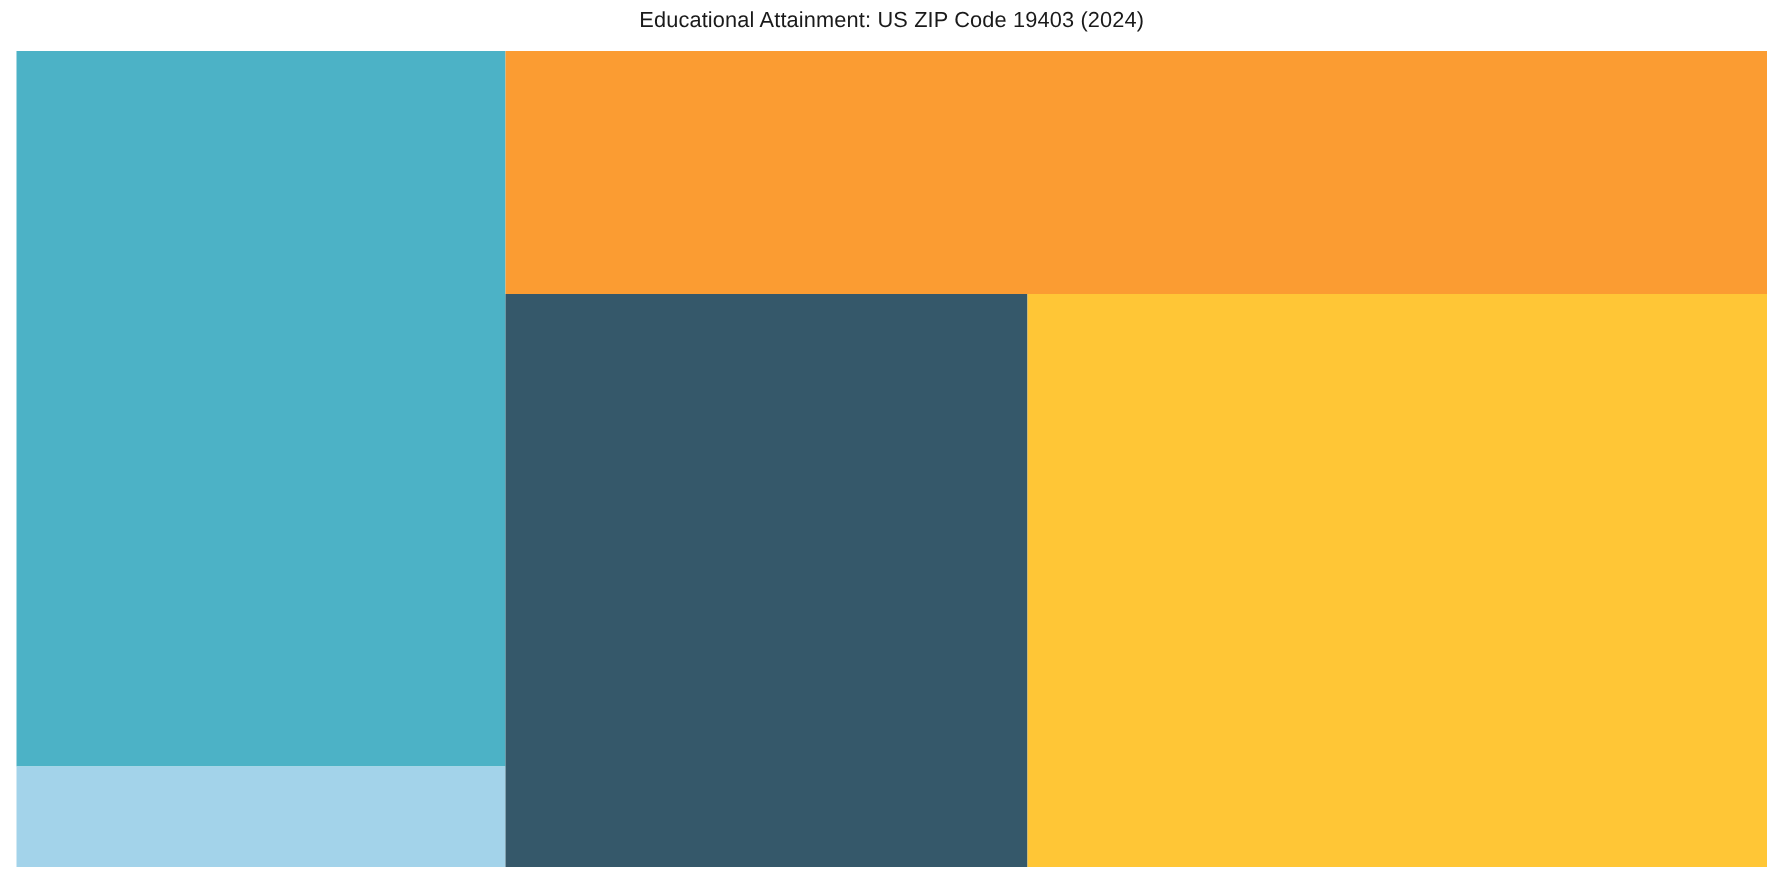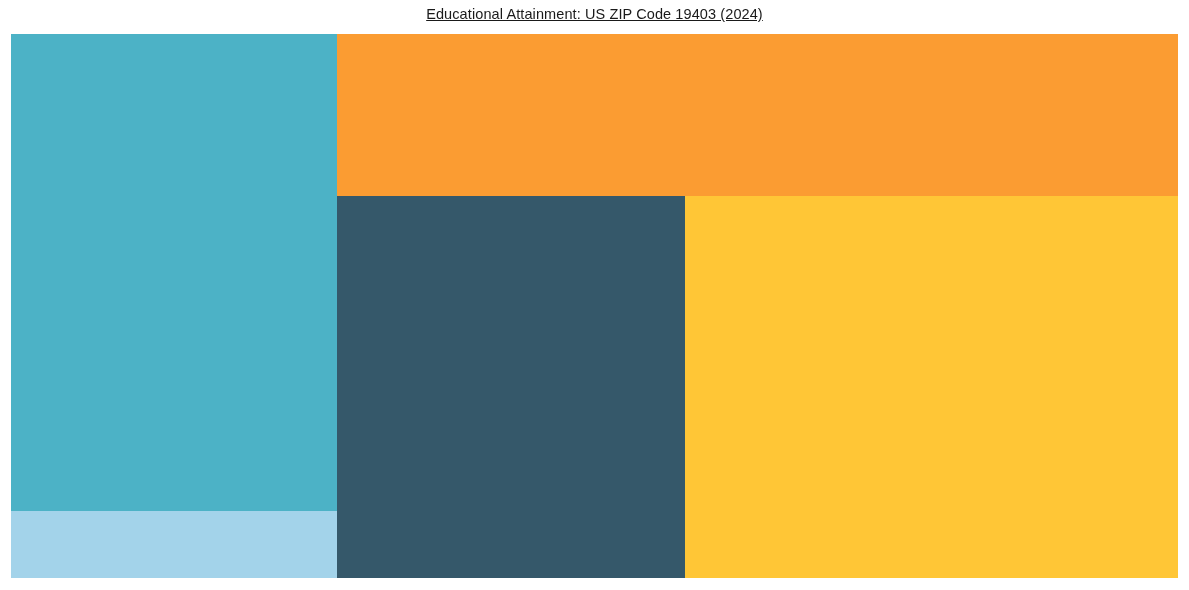--- a/index.html
+++ b/index.html
@@ -58,21 +58,21 @@
   }
   #tile-associate-degree {
     left: 674px; top: 162px; width: 493px; height: 382px;
   }
 </style>
 </head>
 <body>
 
 <div id="figure" style="background-color: rgb(255, 255, 255);">
 
-  <div id="chart-title" style="color: rgb(26, 26, 26); text-decoration: underline;">Educational Attainment: US ZIP Code 19403 (2024)</div>
+  <div id="chart-title" style="color: rgb(26, 26, 26);">Educational Attainment: US ZIP Code 19403 (2024)</div>
 
   <div id="treemap">
 
     <div class="tile" id="tile-bachelors-degree" style="background-color: rgb(76, 178, 198);">
       
     </div>
 
     <div class="tile" id="tile-graduate-or-professional-degree" style="background-color: rgb(163, 211, 234);">
       
     </div>

